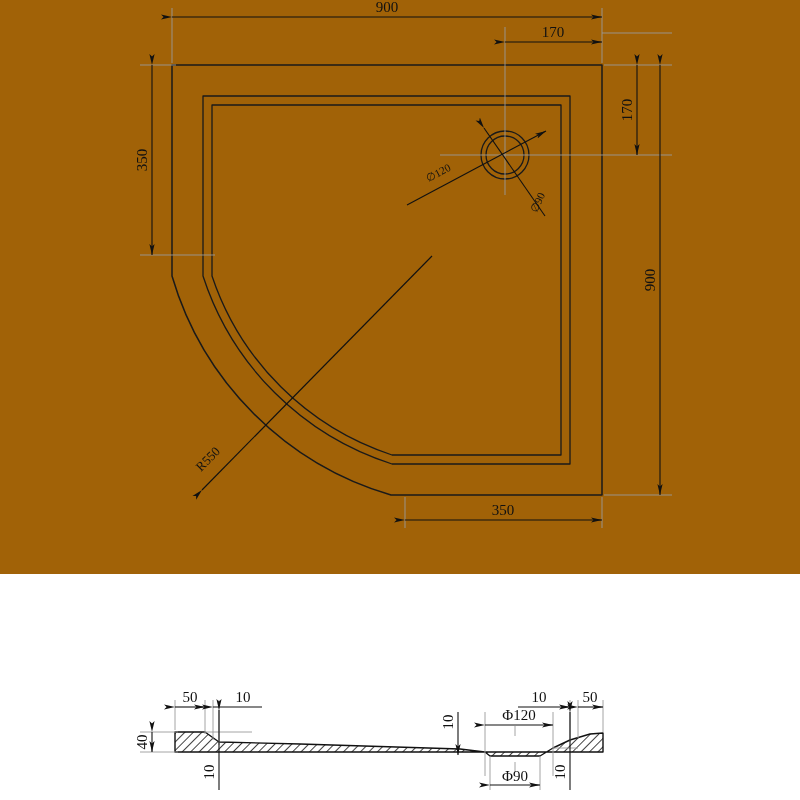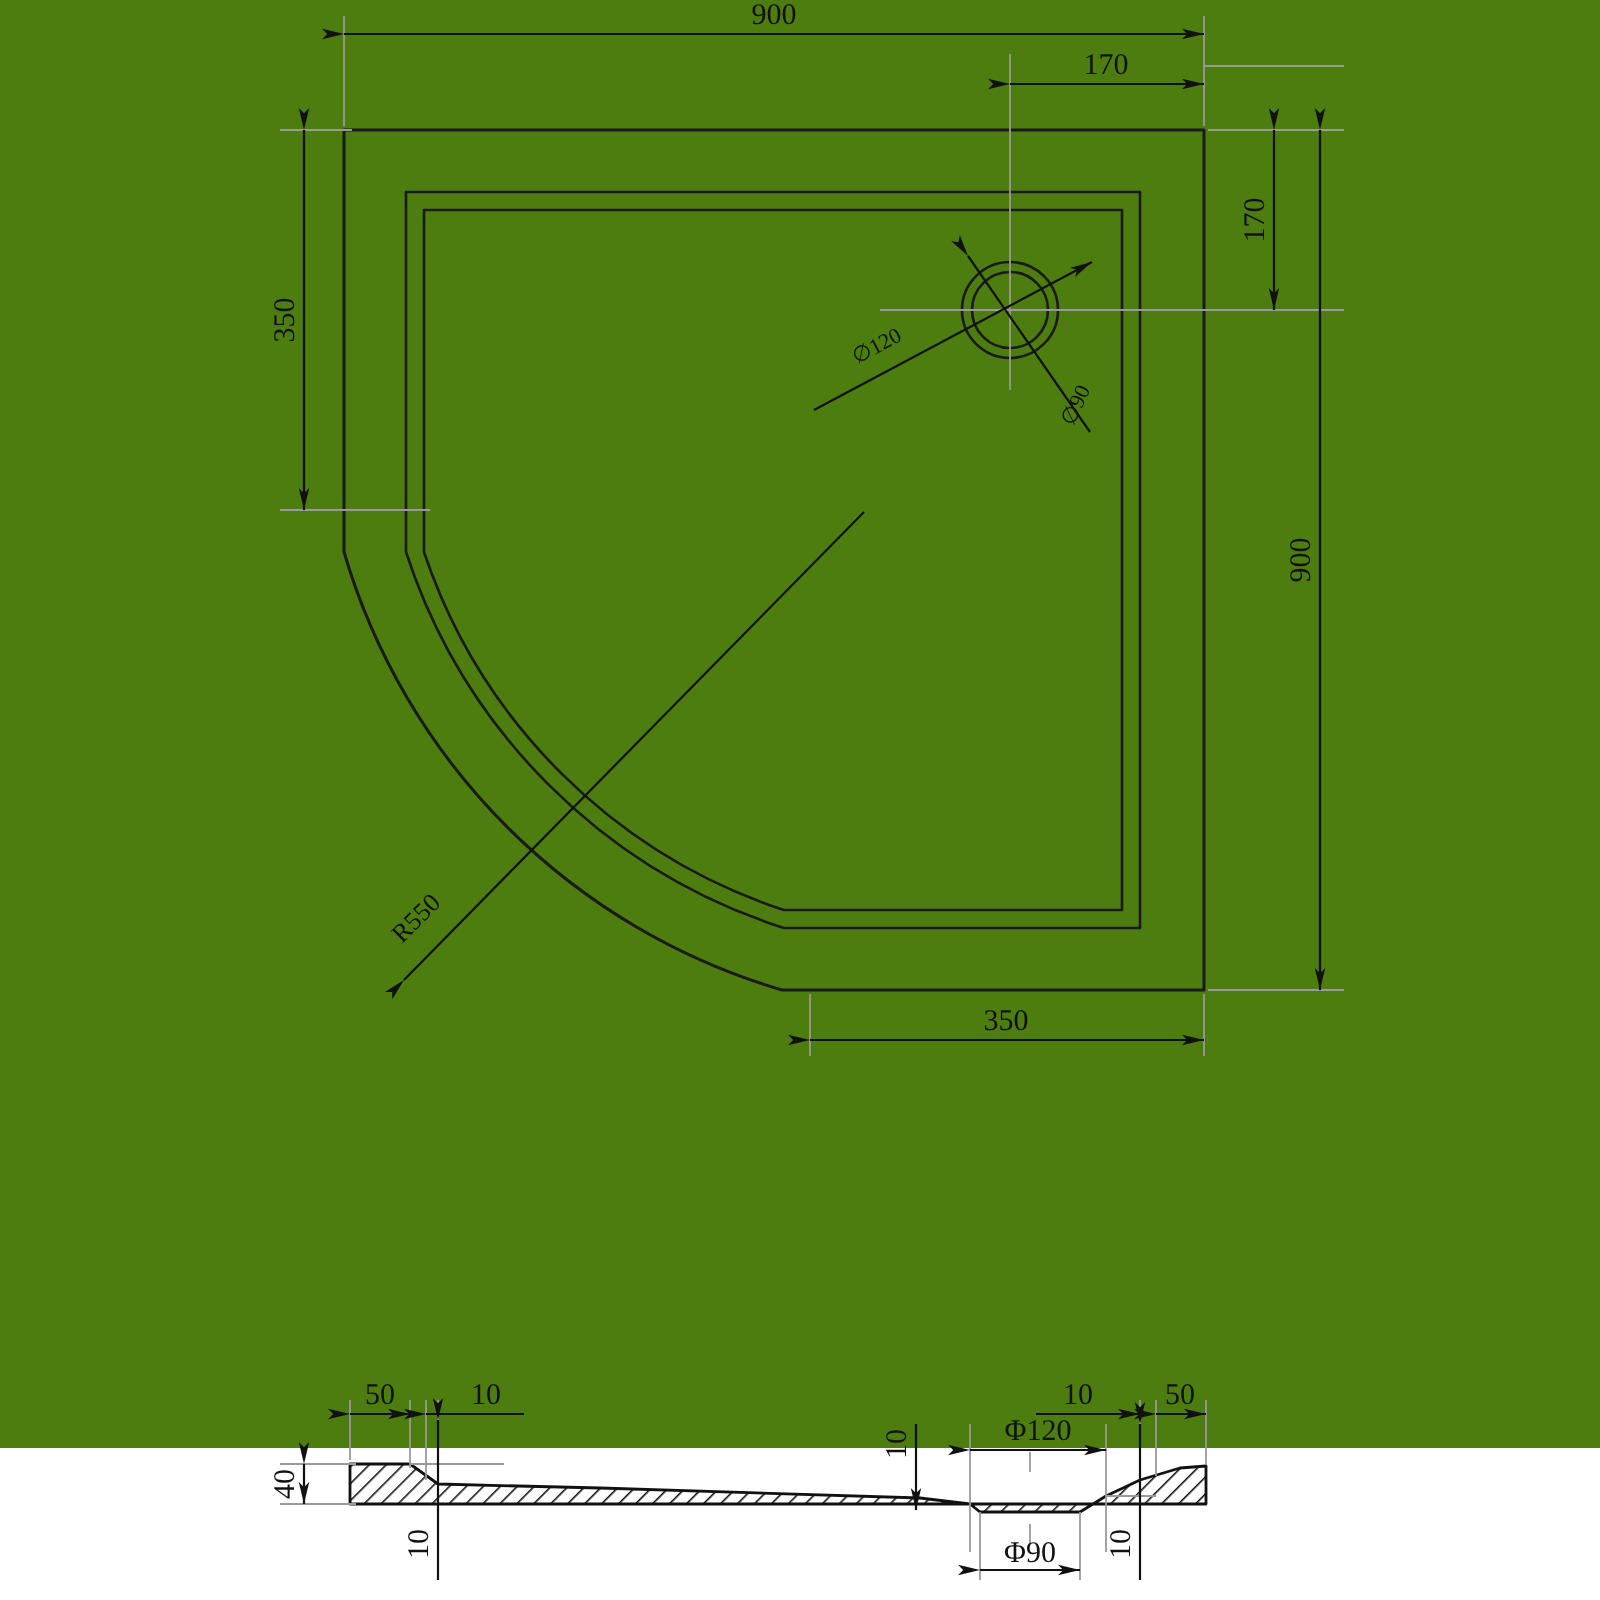--- a/index.html
+++ b/index.html
@@ -10,22 +10,22 @@
   }
   body {
     width: 800px;
     height: 800px;
     font-family: "Liberation Serif", "DejaVu Serif", serif;
     overflow: hidden;
   }
   #drawing-root {
     position: relative;
     width: 800px;
-    height: 724px;
-    background: #4d7c0f;
+    height: 574px;
+    background: #a16207;
   }
   svg#drawing-canvas {
     position: absolute;
     top: 0;
     left: 0;
     width: 800px;
     height: 800px;
     display: block;
   }
   .part-outline {

